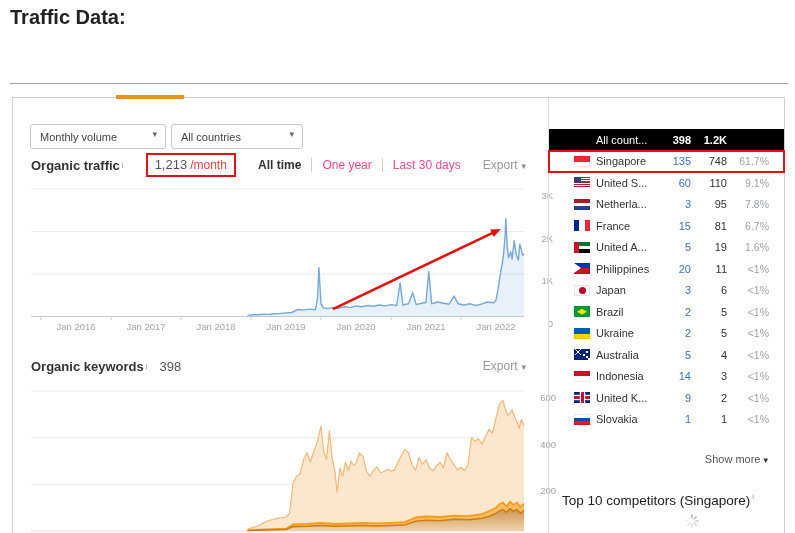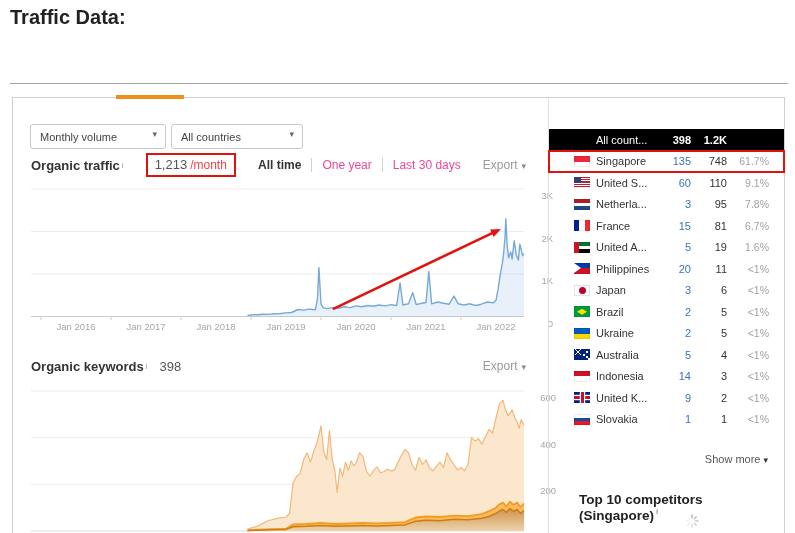--- a/index.html
+++ b/index.html
@@ -82,21 +82,21 @@
   .flag-au::before{width:1.5px;height:1.5px;background:#fff;left:12px;top:2px;
     box-shadow:0 5px 0 #fff,-3px 3px 0 #fff,2px 7px 0 #fff;z-index:1}
   .flag-id{background:linear-gradient(180deg,#ce1126 0 50%,#fff 50%)}
   .flag-gb{background:#00247d}
   .flag-gb::before{left:0;top:4px;width:16px;height:3px;background:#c8102e;box-shadow:0 0 0 1.2px #fff}
   .flag-gb::after{left:6.5px;top:0;width:3px;height:11px;background:#c8102e;box-shadow:0 0 0 1.2px #fff}
   .flag-sk{background:linear-gradient(180deg,#fff 0 33%,#0b4ea2 33% 66%,#ee1620 66%)}
 
   .show-more{position:absolute;top:355px;right:16px;font-size:11px;color:#555;cursor:pointer}
   .show-more .caret{font-size:9px;color:#333;margin-left:3px}
-  .competitors-title{position:absolute;top:394px;left:30px;font-size:13.5px;font-weight:700;color:#222}
+  .competitors-title{position:absolute;top:394px;left:13px;font-size:13.5px;font-weight:400;color:#222}
   .spinner{position:absolute;top:416px;left:136px;width:14px;height:14px;color:#b5b5b5;
            animation:spin .8s steps(8,end) infinite}
   @keyframes spin{to{transform:rotate(360deg)}}
 </style>
 </head>
 <body>
 
 <div class="page-title">Traffic Data:</div>
 <div class="top-rule"></div>
 

